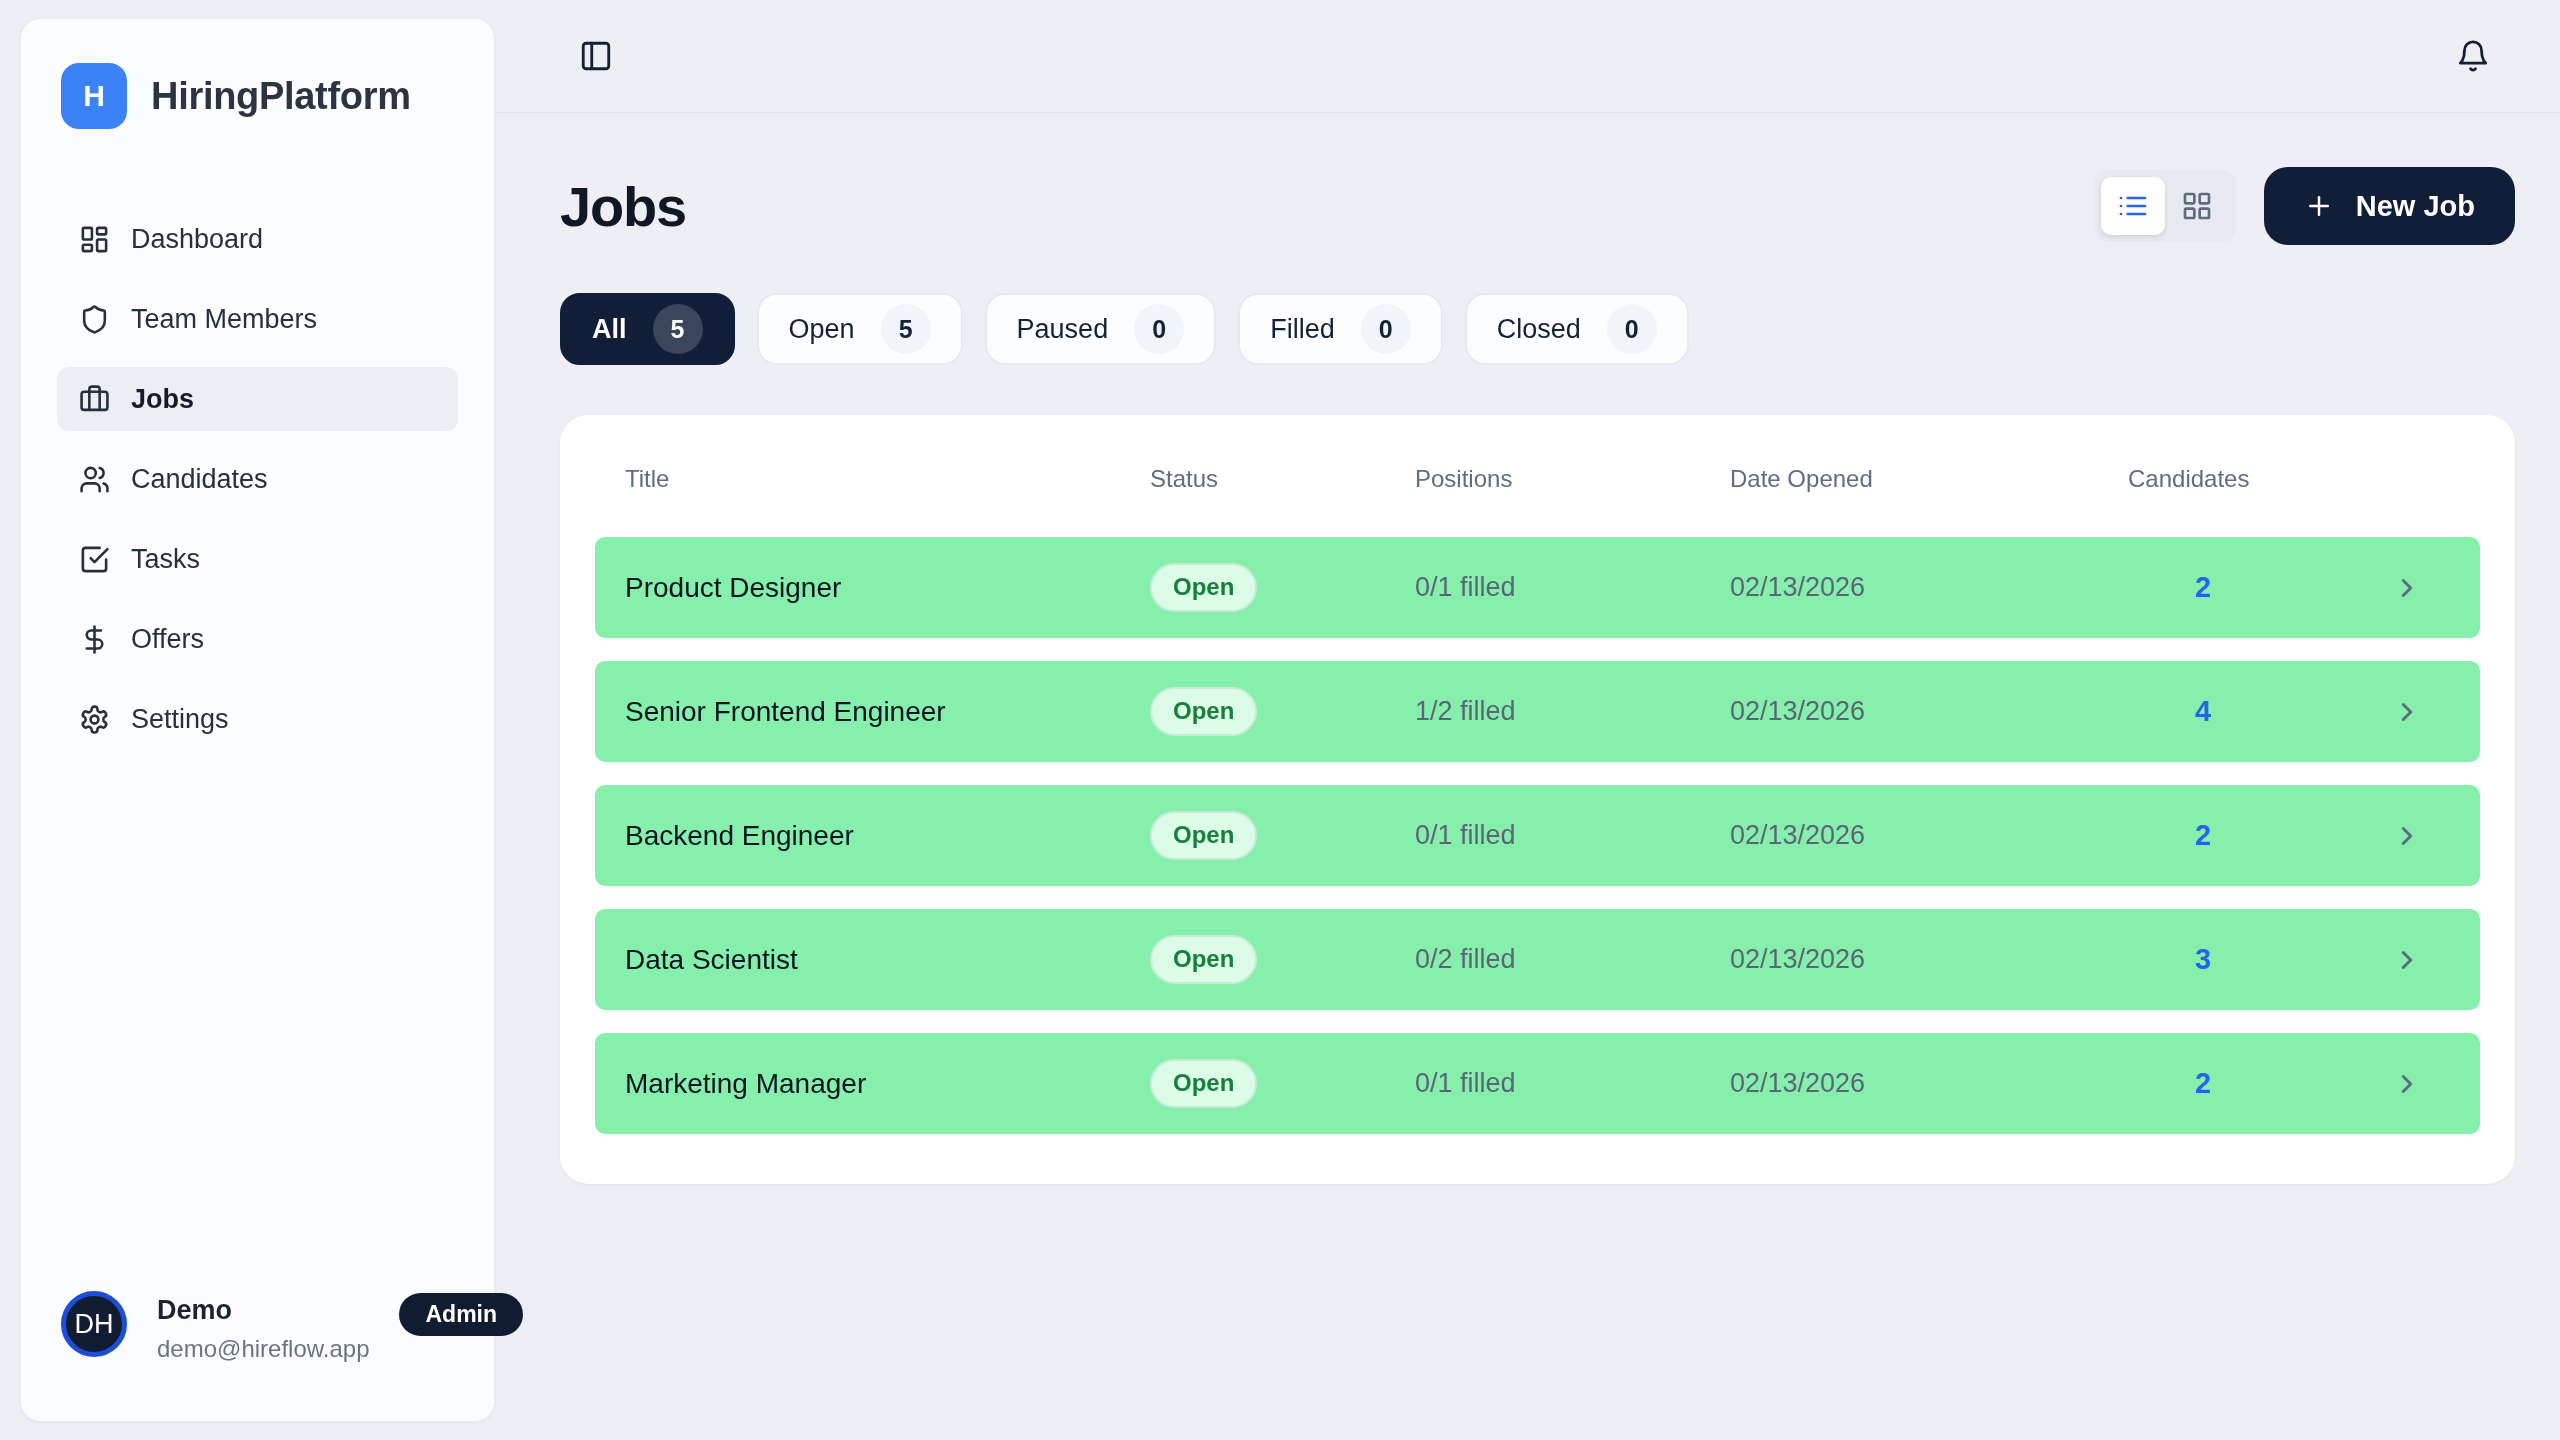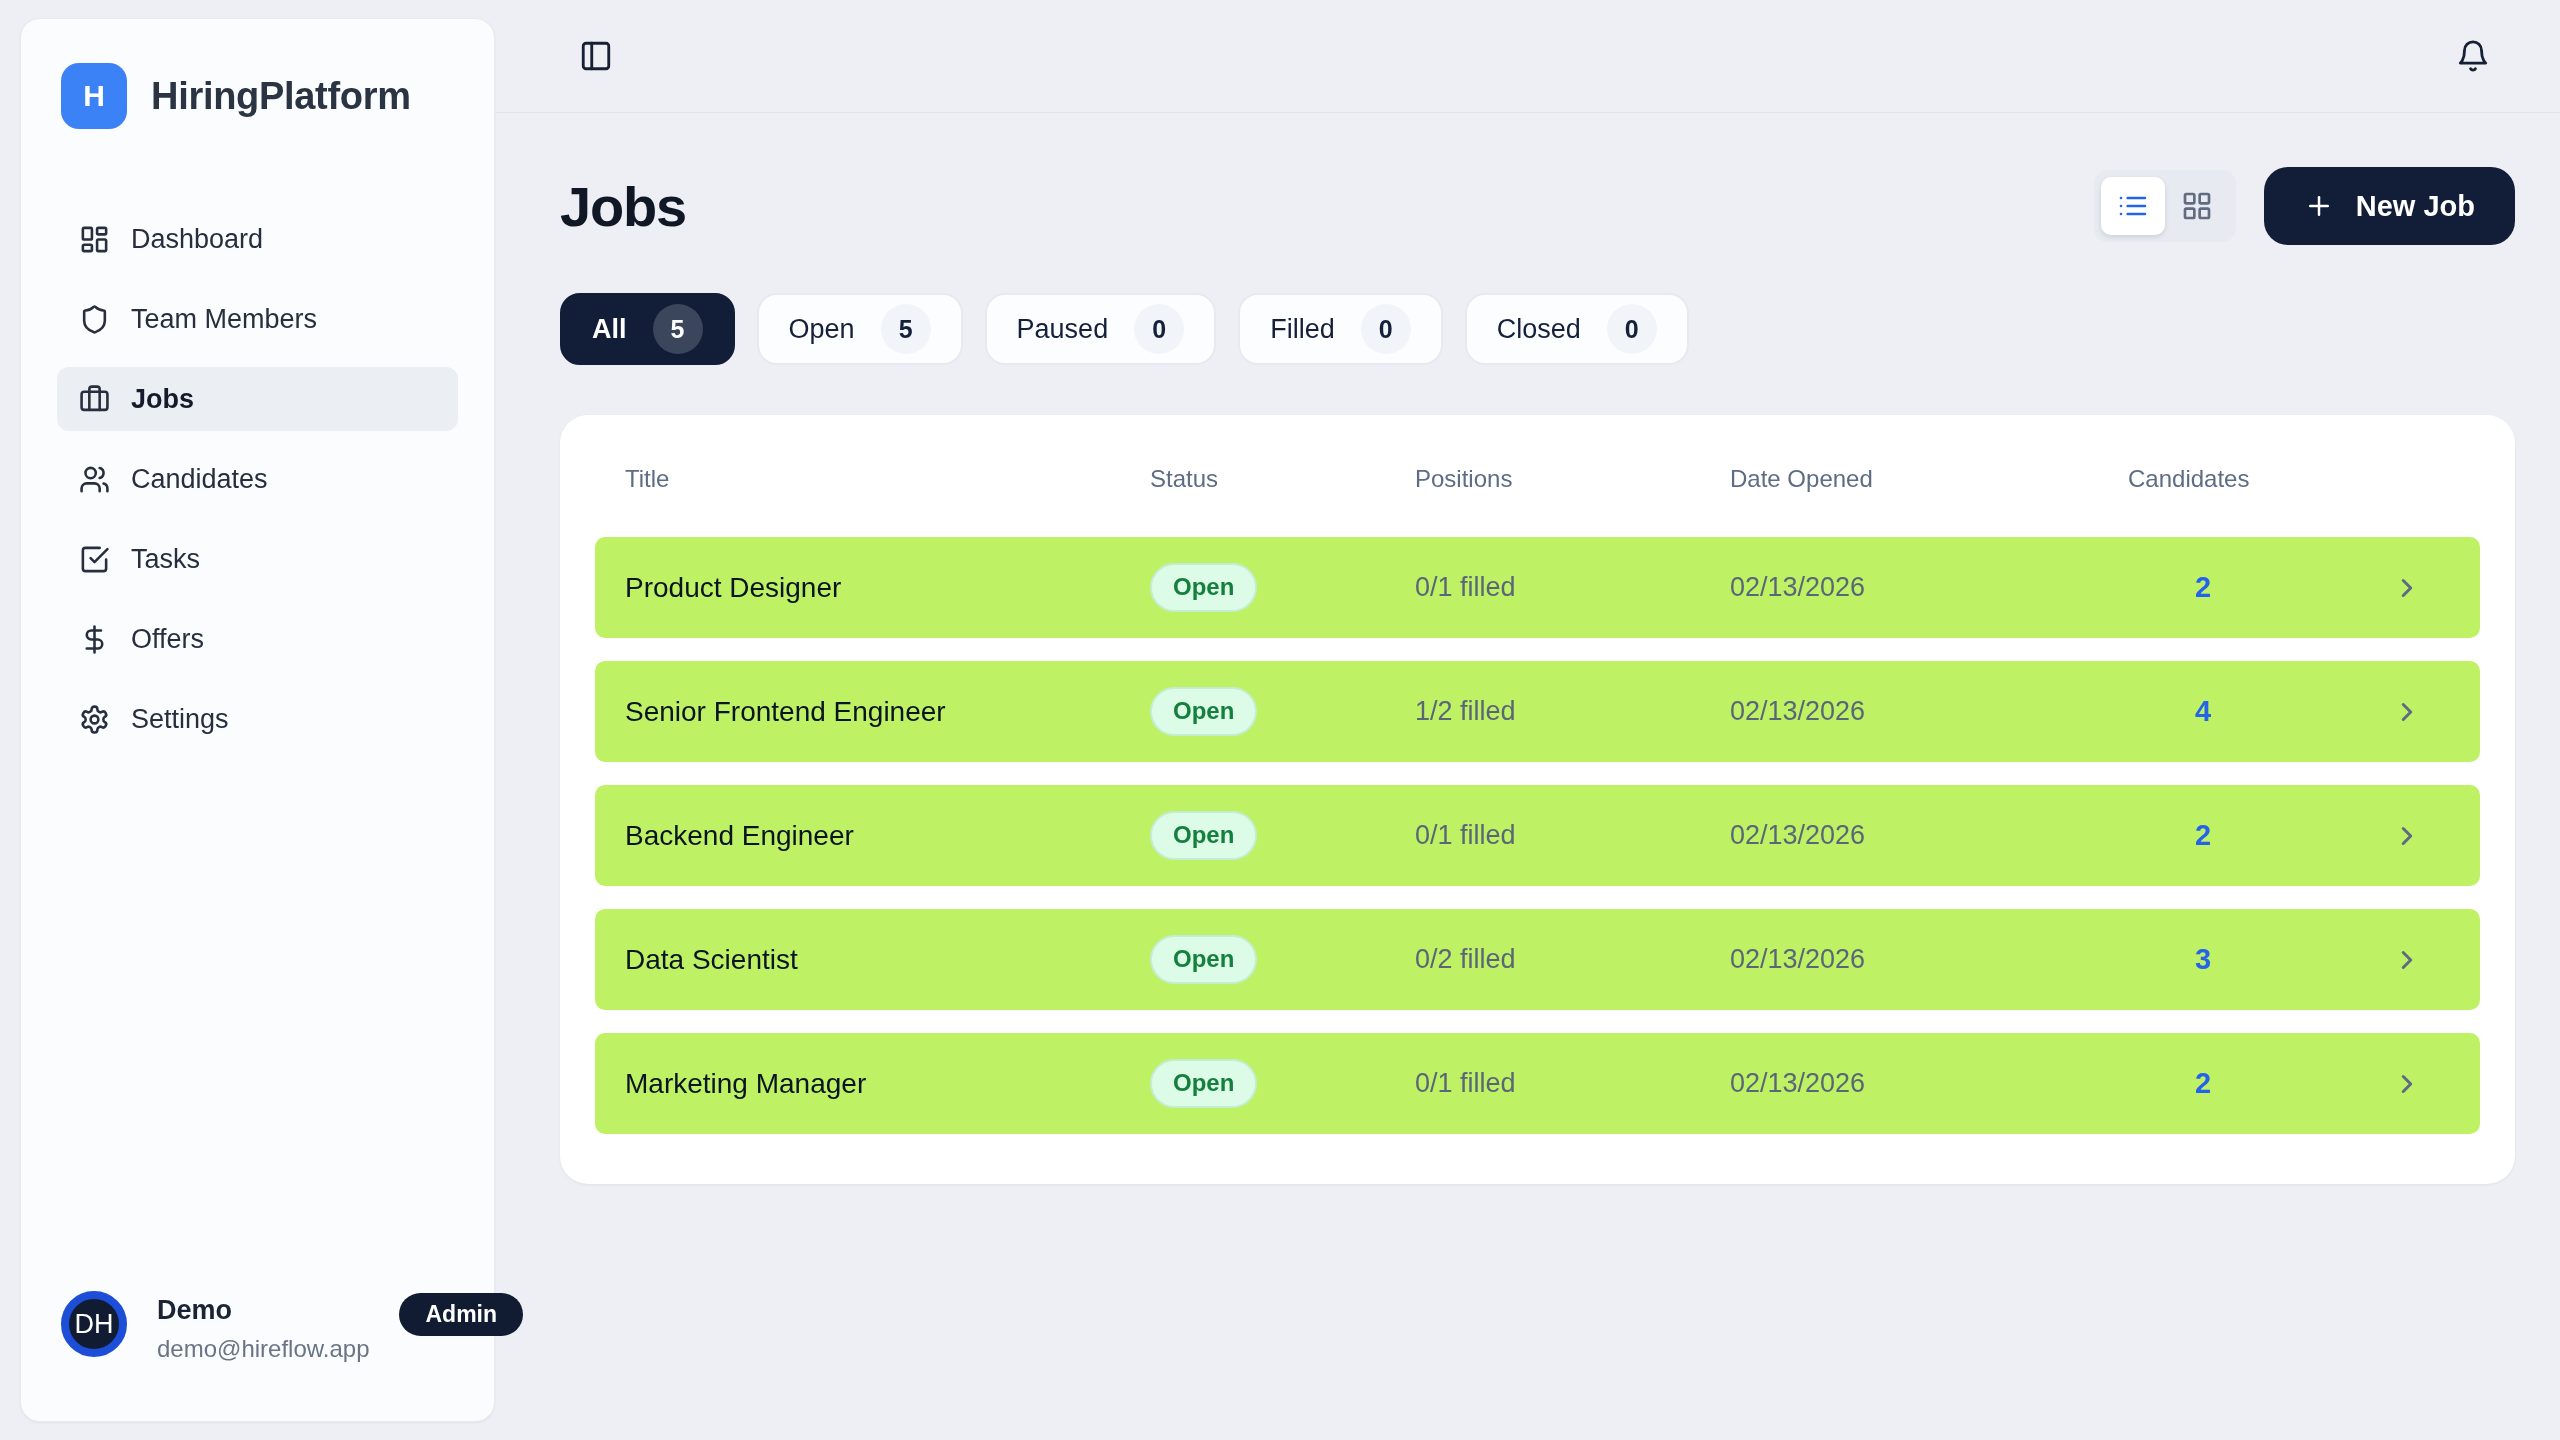--- a/index.html
+++ b/index.html
@@ -59,21 +59,21 @@
 
   .user {
     position: absolute;
     left: 40px; right: 40px; bottom: 58px;
     display: flex; align-items: flex-start; gap: 30px;
   }
   .avatar {
     width: 66px; height: 66px;
     border-radius: 50%;
     background: #111c33;
-    border: 8px solid #1d4ed8;
+    border: 5px solid #1d4ed8;
     color: #fff; font-size: 27px; font-weight: 500;
     display: flex; align-items: center; justify-content: center;
     flex: none;
   }
   .user-info { display: flex; flex-direction: column; gap: 9px; padding-top: 4px; }
   .user-name { font-size: 27px; font-weight: 700; color: #1b2434; }
   .user-email { font-size: 24px; color: #697586; }
   .admin-badge {
     margin-left: auto;
     background: #111c33; color: #fff;
@@ -183,21 +183,21 @@
     grid-template-columns: 525px 265px 315px 398px 262px 1fr;
     align-items: center;
   }
   .thead {
     padding-left: 30px;
     color: #5e6c84;
     font-size: 24px; font-weight: 500;
   }
   .rows { margin-top: 44px; display: flex; flex-direction: column; gap: 23px; }
   .job-row {
-    background: #bef264;
+    background: #86efac;
     border-radius: 10px;
     height: 101px;
     padding-left: 30px;
     cursor: pointer;
   }
   .cell-title { font-size: 28px; font-weight: 500; color: #0b1423; }
   .status-badge {
     display: inline-block;
     justify-self: start;
     background: #dcfce7;

